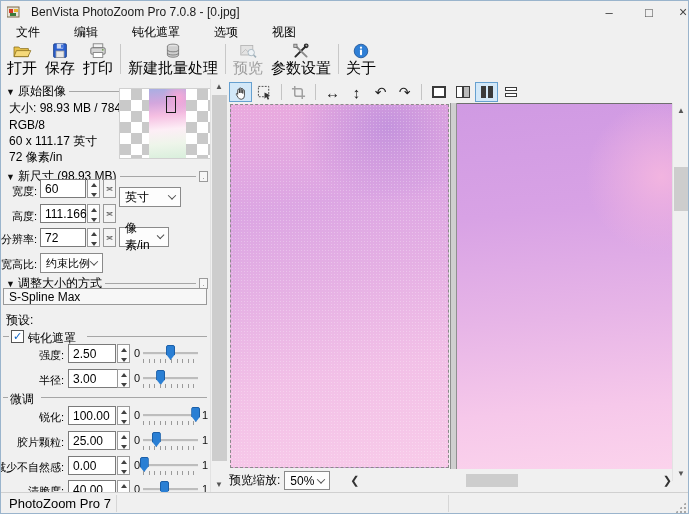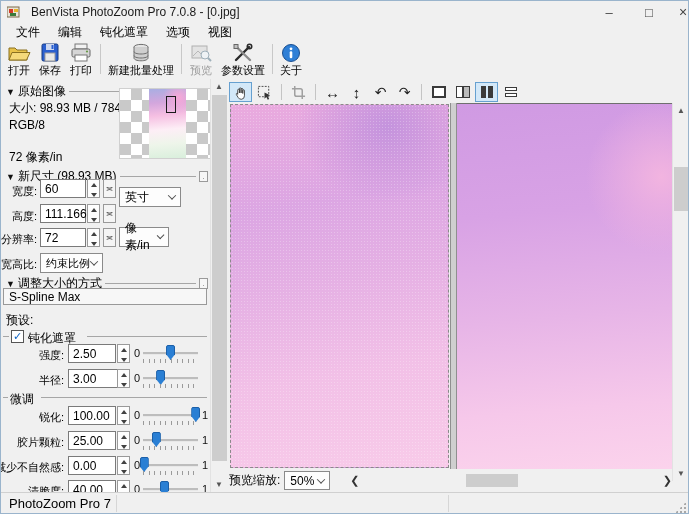--- a/index.html
+++ b/index.html
@@ -7,27 +7,27 @@
   body { font-family:"Liberation Sans","DejaVu Sans",sans-serif; font-size:12px; color:#000; }
   #window { position:relative; width:689px; height:514px; background:#f0f0f0; border:1px solid #9ab4cc; overflow:hidden; }
   .abs { position:absolute; }
 
   
   #titlebar { left:0; top:0; width:687px; height:22px; background:#f0f0f0; display:flex; align-items:center; }
   #title-text { margin-left:5px; font-size:12px; color:#1a1a1a; }
   .winbtn { position:absolute; top:0; width:34px; height:22px; display:flex; align-items:center; justify-content:center; color:#444; font-size:13px; }
 
   
-  #menubar { left:0; top:22px; width:687px; height:19px; display:flex; align-items:center; padding-left:6px; gap:0; }
+  #menubar { left:0; top:22px; width:687px; height:19px; display:flex; align-items:center; padding-left:6px; gap:16px; }
   .menu-item { padding:2px 9px; font-size:12px; }
 
   
   #toolbar { left:0; top:41px; width:687px; height:37px; display:flex; align-items:flex-start; padding-left:2px; }
   .tbtn { display:flex; flex-direction:column; align-items:center; justify-content:flex-start; padding:1px 4px 0 4px; min-width:30px; height:36px; }
-  .tbtn .lbl { font-size:11px; margin-top:0px; white-space:nowrap; }
+  .tbtn .lbl { font-size:15px; margin-top:0px; white-space:nowrap; }
   .tbtn.disabled .lbl { color:#9e9e9e; }
   .tsep { width:1px; height:30px; background:#c8c8c8; margin:2px 3px 0 3px; }
 
   
   #left-panel { left:0; top:78px; width:209px; height:413px; background:#f0f0f0; overflow:hidden; }
   .sec-hdr { position:absolute; display:flex; align-items:center; width:205px; }
   .tri { font-size:9px; margin:0 3px 0 3px; color:#111; }
   .sec-title { font-size:12px; white-space:nowrap; }
   .sec-line { flex:1; border-top:1px solid #a6a6a6; margin:0 3px; }
   .end-box { width:9px; height:11px; border:1px solid #9a9a9a; background:#f7f7f7; font-size:7px; line-height:9px; text-align:center; color:#555; }
@@ -191,20 +191,21 @@
 
   <div id="left-panel" class="abs">
 
     <div class="sec-hdr" style="left:2px;top:4px">
       <span class="tri">▼</span>
       <span class="sec-title">原始图像</span>
       <span class="sec-line"></span>
     </div>
     <div class="info-line" style="top:21px">大小: 98.93 MB / 784.24 KB</div>
     <div class="info-line" style="top:39px">RGB/8</div>
+    <div class="info-line" style="top:54px">60 x 111.17 英寸</div>
     <div class="info-line" style="top:70px">72 像素/in</div>
     <div id="thumb-box" class="abs">
       <div id="thumb-img">
         <div id="thumb-sel"></div>
       </div>
     </div>
 
     <div class="sec-hdr" style="left:2px;top:89px">
       <span class="tri">▼</span>
       <span class="sec-title">新尺寸 (98.93 MB)</span>

